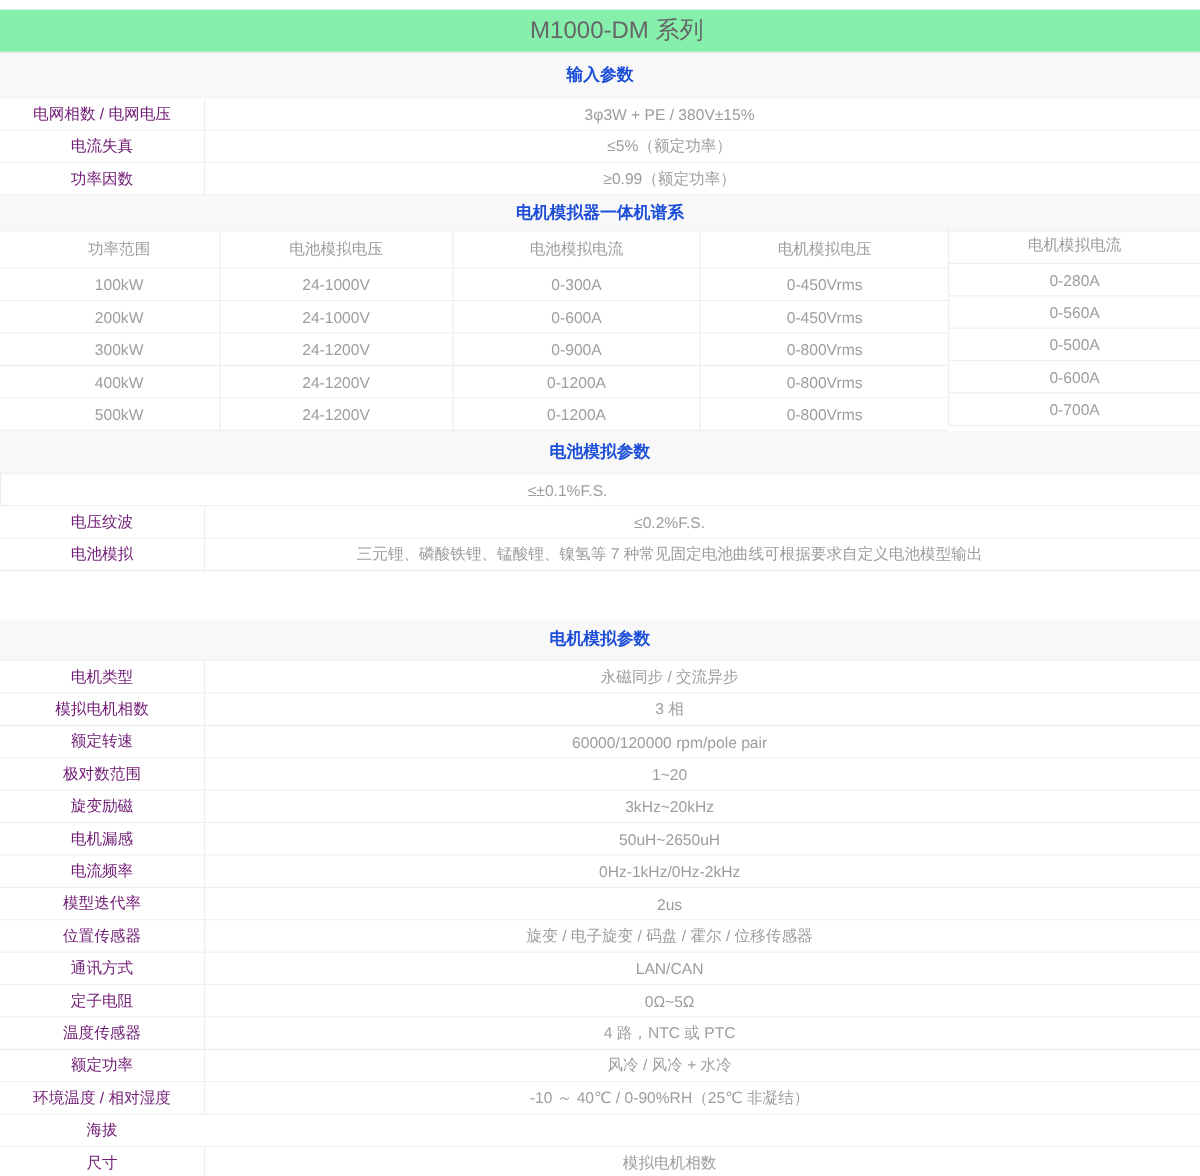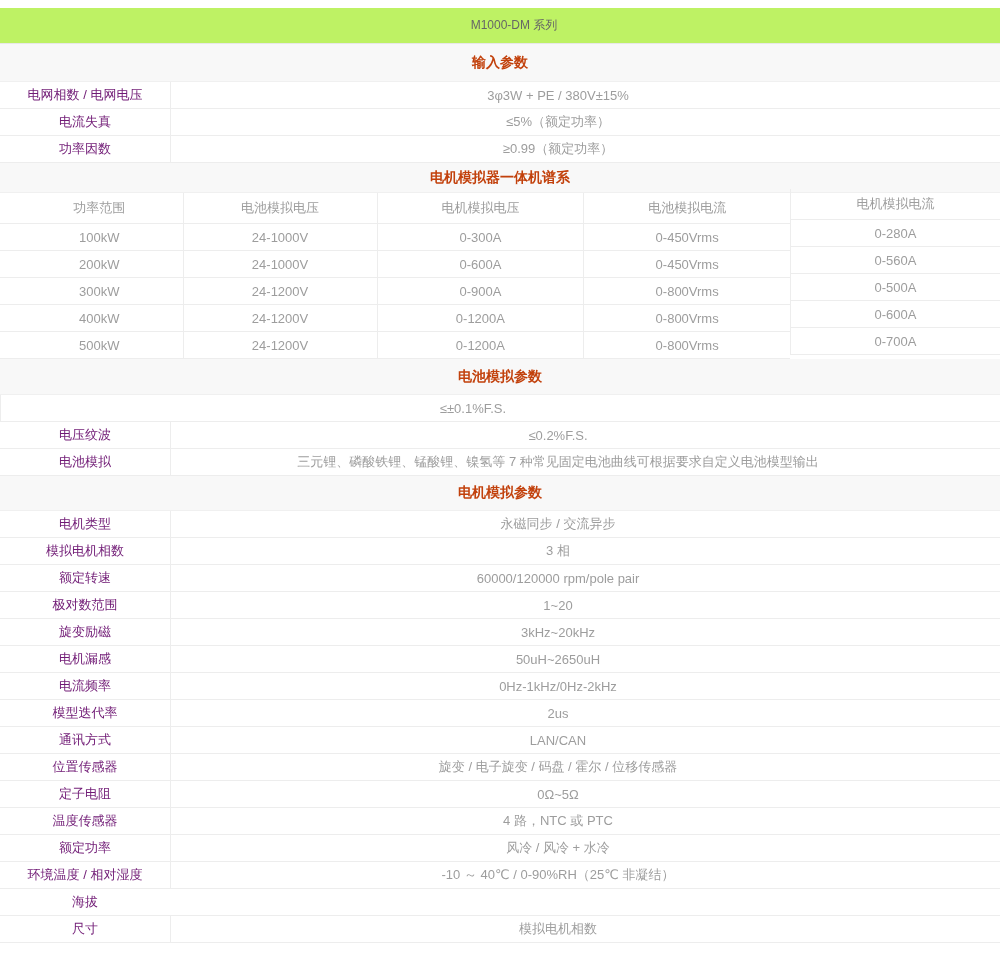--- a/index.html
+++ b/index.html
@@ -5,33 +5,33 @@
   html,body{margin:0;padding:0;background:#ffffff;}
   body{
     width:1000px;height:980px;overflow:hidden;
     font-family:"Liberation Sans","DejaVu Sans",sans-serif;
     -webkit-font-smoothing:antialiased;
   }
   .sheet{position:relative;width:1000px;}
   .top-spacer{height:8px;}
   
   .title-band{
-    height:36px;background:#bef264;border-bottom:1px solid #e8e8e8;
-    display:flex;align-items:center;justify-content:center;
-    font-size:12px;color:#666666;box-sizing:border-box;padding-left:28px;
+    height:36px;background:#86efac;border-bottom:1px solid #e8e8e8;
+    display:flex;align-items:center;justify-content:center;
+    font-size:20px;color:#666666;box-sizing:border-box;padding-left:28px;
   }
   .band{
     background:#f8f8f8;border-bottom:1px solid #f0f0f0;
     display:flex;align-items:center;justify-content:center;
-    font-size:14px;font-weight:bold;color:#c2410c;box-sizing:border-box;
+    font-size:14px;font-weight:bold;color:#1d4ed8;box-sizing:border-box;
   }
   .band.b-input{height:38px;}
   .band.b-lineup{height:30px;text-align:right;}
   .band.b-battery{height:36px;text-align:right;}
-  .band.b-motor{height:35px;}
+  .band.b-motor{height:35px;margin-top:40px;}
   
   .row{
     height:27px;border-bottom:1px solid #ededed;
     display:flex;box-sizing:border-box;background:#ffffff;
   }
   .row .label{
     width:170px;flex:0 0 170px;display:flex;align-items:center;justify-content:center;
     font-size:13px;color:#701a75;box-sizing:border-box;
   }
   .row .value{
@@ -86,22 +86,22 @@
   <div class="row">
     <div class="label">功率因数</div>
     <div class="value">≥0.99（额定功率）</div>
   </div>
 
   <div class="band b-lineup">电机模拟器一体机谱系</div>
   <div class="spec-table">
     <div class="t-row head">
       <div class="cell c1">功率范围</div>
       <div class="cell c2">电池模拟电压</div>
+      <div class="cell c3">电池模拟电流</div>
       <div class="cell c4">电机模拟电压</div>
-      <div class="cell c3">电池模拟电流</div>
     </div>
     <div class="t-row">
       <div class="cell c1">100kW</div>
       <div class="cell c2">24-1000V</div>
       <div class="cell c3">0-300A</div>
       <div class="cell c4">0-450Vrms</div>
     </div>
     <div class="t-row">
       <div class="cell c1">200kW</div>
       <div class="cell c2">24-1000V</div>
@@ -177,28 +177,28 @@
   </div>
   <div class="row">
     <div class="label">电流频率</div>
     <div class="value">0Hz-1kHz/0Hz-2kHz</div>
   </div>
   <div class="row">
     <div class="label">模型迭代率</div>
     <div class="value">2us</div>
   </div>
   <div class="row">
+    <div class="label">位置传感器</div>
+    <div class="value">旋变 / 电子旋变 / 码盘 / 霍尔 / 位移传感器</div>
+  </div>
+  <div class="row">
     <div class="label">通讯方式</div>
     <div class="value">LAN/CAN</div>
   </div>
   <div class="row">
-    <div class="label">位置传感器</div>
-    <div class="value">旋变 / 电子旋变 / 码盘 / 霍尔 / 位移传感器</div>
-  </div>
-  <div class="row">
     <div class="label">定子电阻</div>
     <div class="value">0Ω~5Ω</div>
   </div>
   <div class="row">
     <div class="label">温度传感器</div>
     <div class="value">4 路，NTC 或 PTC</div>
   </div>
   <div class="row">
     <div class="label">额定功率</div>
     <div class="value">风冷 / 风冷 + 水冷</div>

